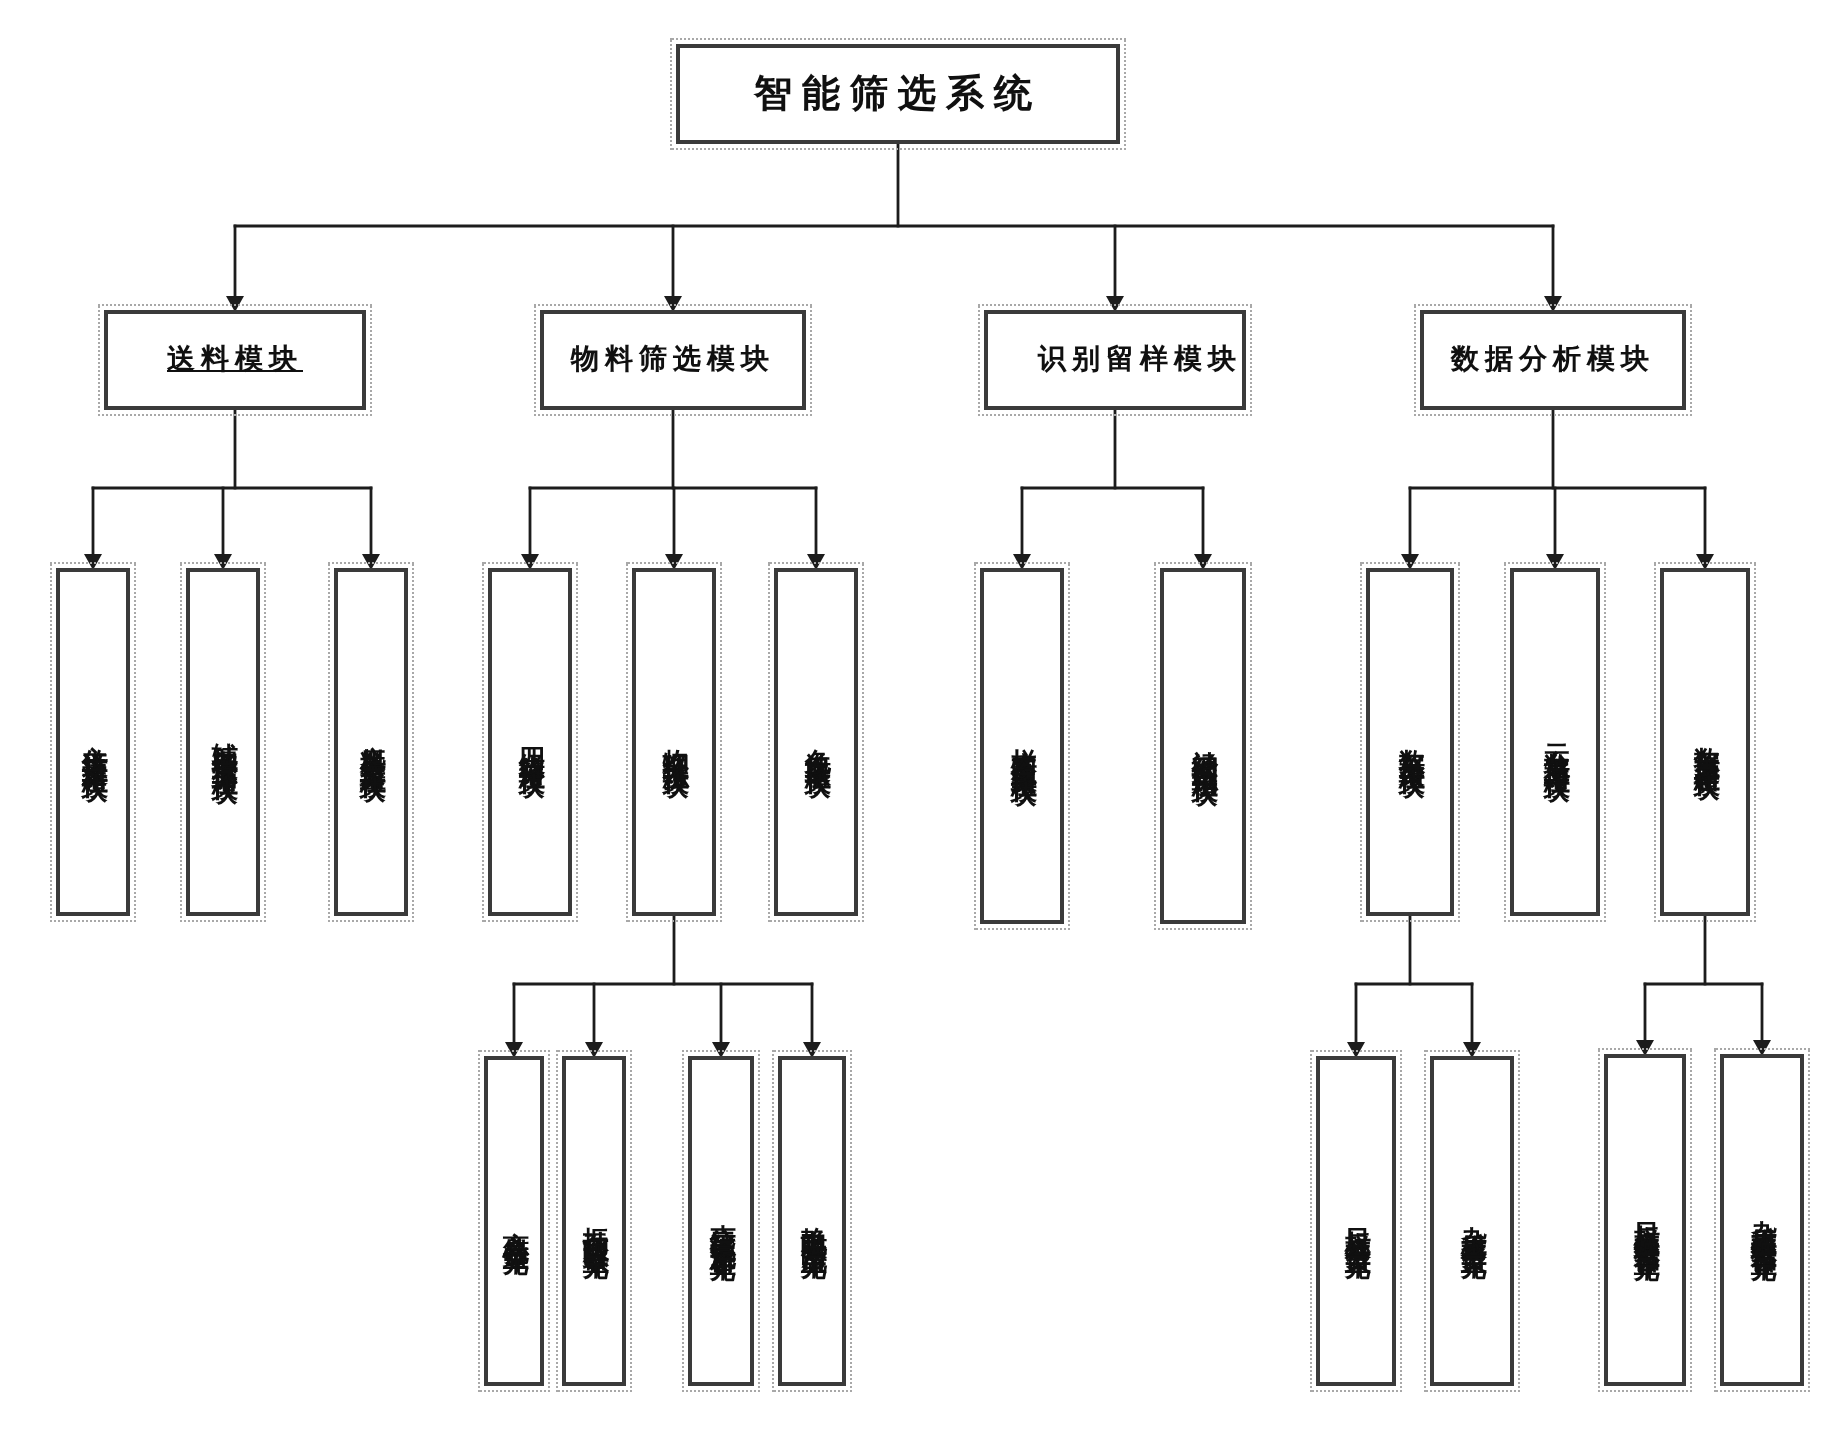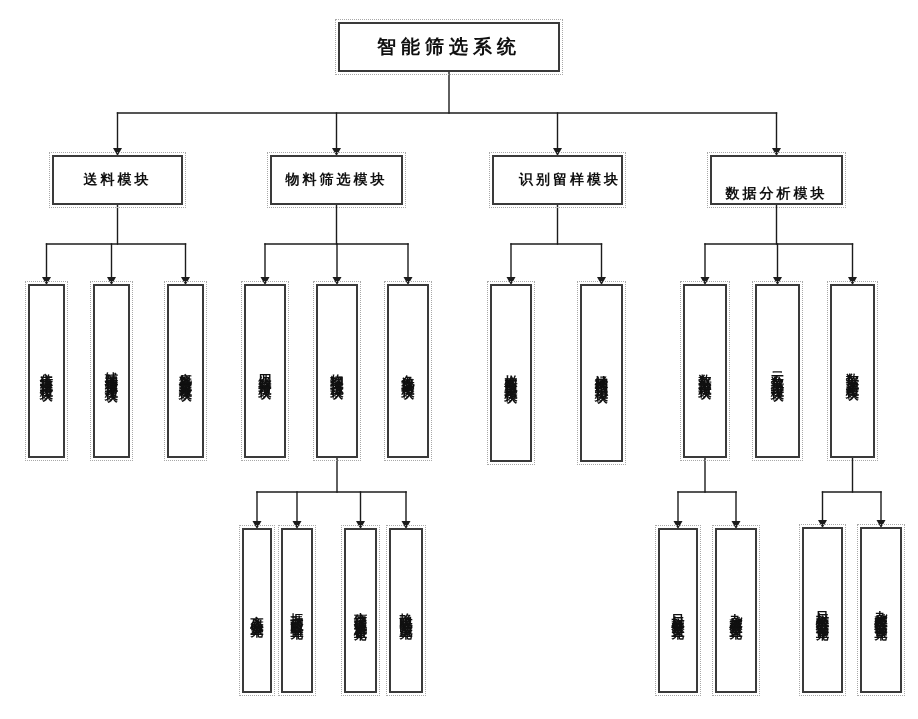--- a/index.html
+++ b/index.html
@@ -87,30 +87,30 @@
       <line x1="822.5" y1="492" x2="881" y2="492" stroke="#1c1c1c" stroke-width="1.4" stroke-linecap="square"></line>
       <line x1="822.5" y1="492" x2="822.5" y2="520" stroke="#1c1c1c" stroke-width="1.4" stroke-linecap="square"></line>
       <polygon points="818,520 827,520 822.5,528" fill="#1c1c1c"></polygon>
       <line x1="881" y1="492" x2="881" y2="520" stroke="#1c1c1c" stroke-width="1.4" stroke-linecap="square"></line>
       <polygon points="876.5,520 885.5,520 881,528" fill="#1c1c1c"></polygon>
     </svg>
   <div>
       <div class="node horiz root" style="left: 338px; top: 22px; width: 222px; height: 50px; font-size: 19px;">
         <span class="lbl">智能筛选系统</span>
       </div>
-      <div class="node horiz" style="left: 52px; top: 155px; width: 131px; height: 50px; font-size: 14px;">
+      <div class="node horiz" style="left: 52px; top: 155px; width: 131px; height: 50px; font-size: 14px; text-decoration: underline;">
         <span class="lbl">送料模块</span>
       </div>
       <div class="node horiz" style="left: 270px; top: 155px; width: 133px; height: 50px; font-size: 14px;">
         <span class="lbl">物料筛选模块</span>
       </div>
       <div class="node horiz" style="left: 492px; top: 155px; width: 131px; height: 50px; font-size: 14px; justify-content: flex-end;">
         <span class="lbl">识别留样模块</span>
       </div>
-      <div class="node horiz" style="left: 710px; top: 155px; width: 133px; height: 50px; font-size: 14px; align-items: flex-end;">
+      <div class="node horiz" style="left: 710px; top: 155px; width: 133px; height: 50px; font-size: 14px;">
         <span class="lbl">数据分析模块</span>
       </div>
       <div class="node vert" style="left: 28px; top: 284px; width: 37px; height: 174px;">
         <span class="lbl">主传送带送料子模块</span>
       </div>
       <div class="node vert" style="left: 93px; top: 284px; width: 37px; height: 174px;">
         <span class="lbl">辅助传送带循环子模块</span>
       </div>
       <div class="node vert" style="left: 167px; top: 284px; width: 37px; height: 174px;">
         <span class="lbl">废料杂质弃置子模块</span>

